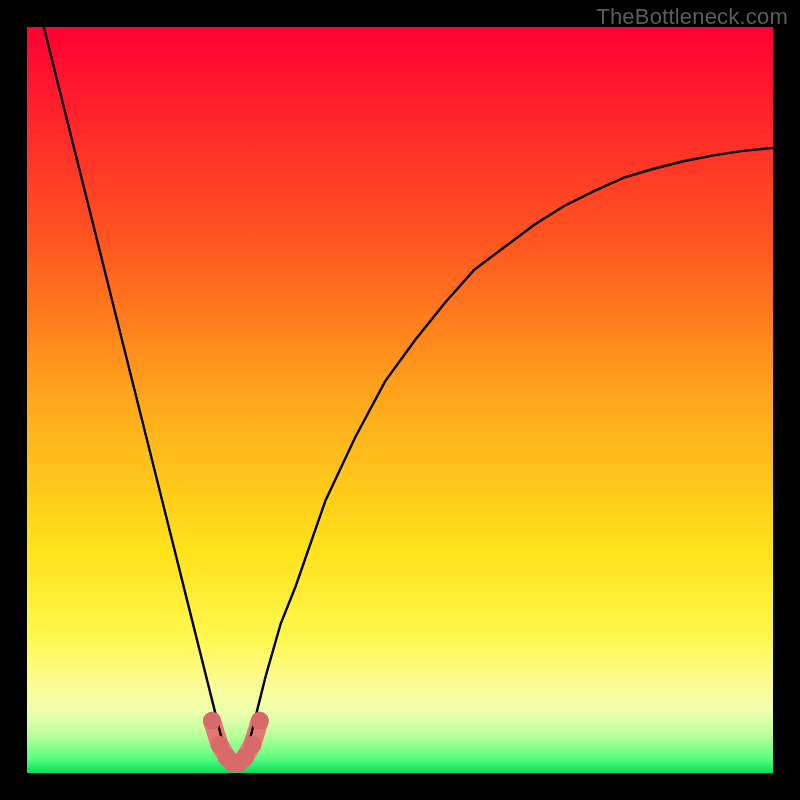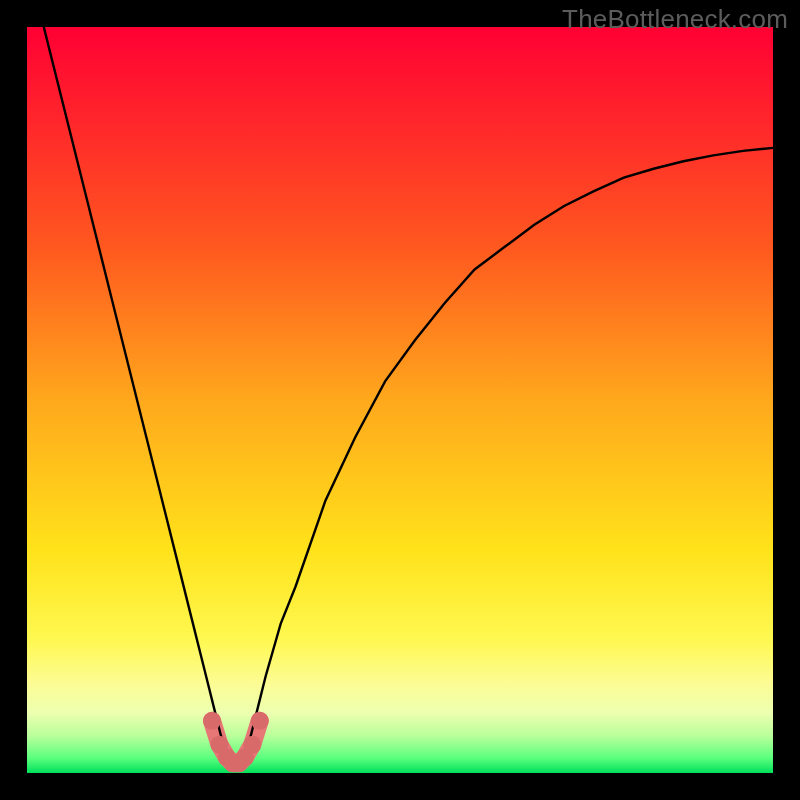--- a/index.html
+++ b/index.html
@@ -14,21 +14,21 @@
     position: relative;
     width: 800px;
     height: 800px;
     background: #000;
   }
   .watermark {
     position: absolute;
     top: 4px;
     right: 12px;
     font-family: Arial, Helvetica, sans-serif;
-    font-size: 26px;
+    font-size: 22px;
     color: #5c5c5c;
     letter-spacing: 0.2px;
     z-index: 50;
   }
   .plot-wrap {
     position: absolute;
     left: 27px;
     top: 27px;
     width: 746px;
     height: 746px;

